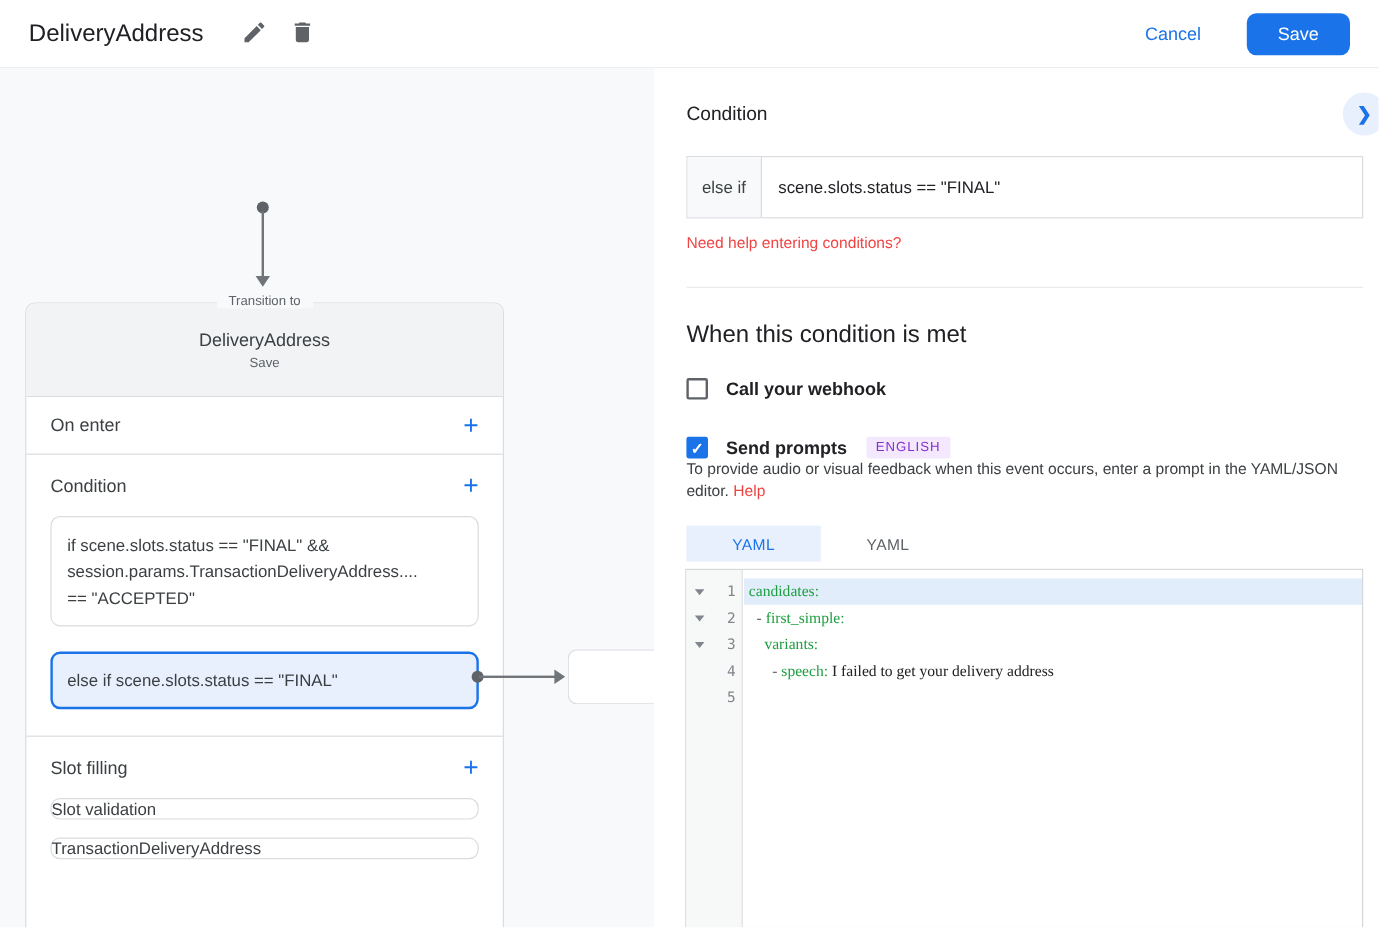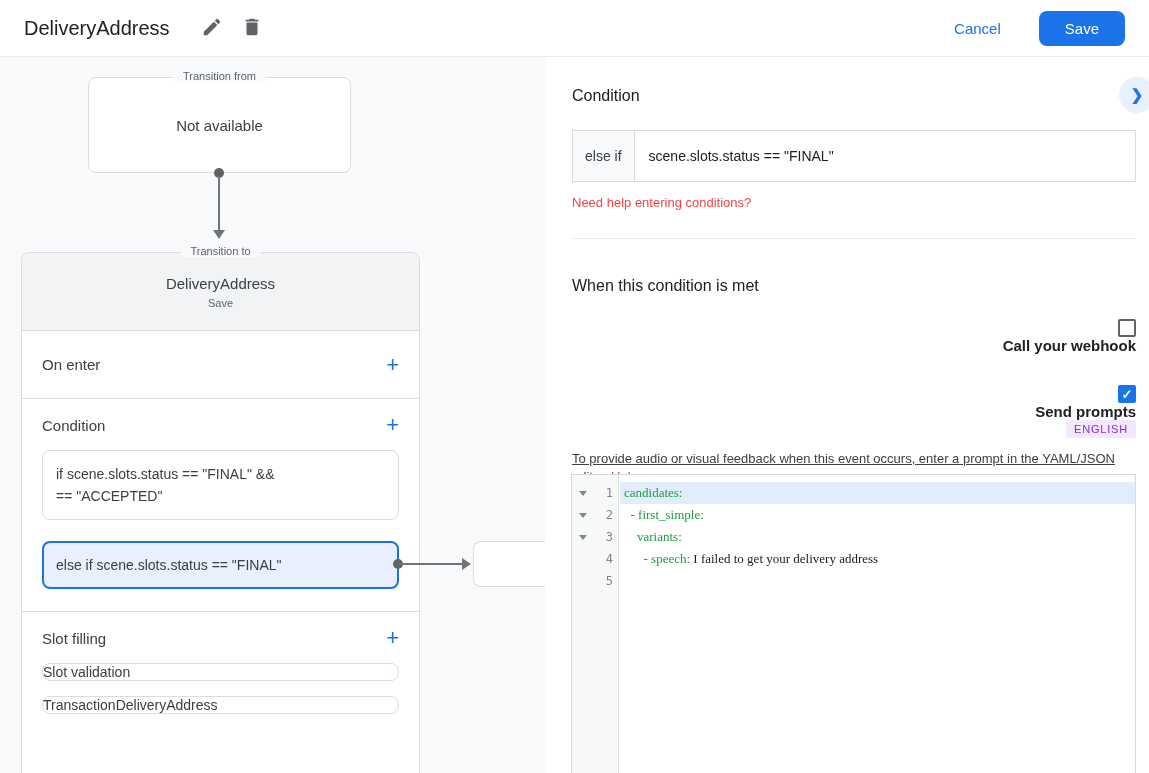--- a/index.html
+++ b/index.html
@@ -28,21 +28,21 @@
 
   .v-dot { position:absolute; left:214px; top:111px; width:10px; height:10px; border-radius:50%; background:#5f6368; }
   .v-line { position:absolute; left:218px; top:119px; width:2px; height:55px; background:#70757a; }
   .v-arrow { position:absolute; left:213px; top:173px; width:0; height:0; border-left:6px solid transparent; border-right:6px solid transparent; border-top:9px solid #70757a; }
 
   .scene-card { position:absolute; left:21px; top:195px; width:399px; bottom:-10px; background:#fff; border:1px solid #dadce0; border-radius:8px 8px 0 0; }
   .scene-head { height:78px; background:#f1f3f4; border-bottom:1px solid #dadce0; border-radius:8px 8px 0 0; display:flex; flex-direction:column; align-items:center; justify-content:center; gap:5px; }
   .scene-head .name { font-size:15px; color:#3c4043; }
   .scene-head .sub { font-size:11px; color:#5f6368; }
 
-  .row-onenter { height:68px; display:flex; align-items:center; padding:12px 20px; border-bottom:1px solid #dadce0; }
+  .row-onenter { height:48px; display:flex; align-items:center; padding:12px 20px; border-bottom:1px solid #dadce0; }
   .sec-title { font-size:15px; color:#3c4043; }
   .plus { margin-left:auto; color:#1a73e8; font-size:22px; font-weight:400; line-height:20px; background:none; border:none; cursor:pointer; font-family:inherit; }
 
   .section { padding:16px 20px 22px; }
   .section.bordered { border-bottom:1px solid #dadce0; }
   .sec-head { display:flex; align-items:center; }
   .cond-box { margin-top:15px; border:1px solid #dadce0; border-radius:8px; background:#fff; padding:12px 13px; font-size:14px; color:#3c4043; line-height:22px; }
   .cond-box.selected { margin-top:21px; border:2px solid #1a73e8; background:#e8f0fe; padding:11px 12px; position:relative; }
   .slot-box { margin-top:15px; border:1px solid #dadce0; border-radius:8px; background:#fff; font-size:14px; color:#3c4043; }
 
@@ -56,33 +56,33 @@
   .rp-title { margin-top:30px; font-size:16px; font-weight:400; color:#202124; }
   .collapse-btn { position:absolute; right:-6px; top:20px; width:36px; height:36px; border-radius:50%; background:#e8f0fe; border:none; color:#1a73e8; font-size:15px; font-weight:700; cursor:pointer; display:flex; align-items:center; justify-content:center; }
 
   .cond-row { margin-top:25px; display:flex; border:1px solid #dadce0; height:52px; background:#fff; }
   .cond-prefix { flex:none; display:flex; align-items:center; padding:0 12px; background:#f8f9fa; border-right:1px solid #dadce0; font-size:14px; color:#3c4043; }
   .cond-value { flex:1; display:flex; align-items:center; padding:0 14px; font-size:14px; color:#202124; }
   .link { color:#ef4444; font-size:13px; text-decoration:none; }
   .help-link { display:inline-block; margin-top:13px; }
   .divider { margin-top:27px; border-top:1px solid #e8eaed; }
 
-  .rp-subtitle { margin-top:38px; font-size:16px; font-weight:400; color:#202124; }
-  .chk-row { display:flex; align-items:flex-end; margin-top:24px;flex-direction:column; }
+  .rp-subtitle { margin-top:28px; font-size:20px; font-weight:400; color:#202124; }
+  .chk-row { display:flex; align-items:center; margin-top:24px; }
   .chk-row + .chk-row { margin-top:31px; }
   .chk { width:18px; height:18px; flex:none; border-radius:2px; cursor:pointer; }
   .chk.unchecked { border:2px solid #5f6368; background:#fff; }
   .chk.checked { border:2px solid #1a73e8; background:#1a73e8; color:#fff; font-size:13px; font-weight:700; display:flex; align-items:center; justify-content:center; line-height:1; }
   .chk-label { margin-left:15px; font-size:15px; font-weight:700; color:#202124; }
   .lang-badge { margin-left:16px; background:#f3e8fd; color:#8430ce; font-size:11px; font-weight:400; letter-spacing:.8px; padding:3px 8px; border-radius:2px; }
 
-  .desc { margin-top:12px; font-size:13px; color:#3c4043; line-height:17.5px; max-width:565px;text-decoration:underline; }
+  .desc { font-size:13px; color:#3c4043; line-height:17.5px; max-width:565px; }
 
   .tabs { margin-top:21px; display:flex; }
-  .tab { width:112px; height:18px; display:flex; align-items:center; justify-content:center; font-size:13px; font-weight:500; letter-spacing:.3px; cursor:pointer; color:#5f6368; background:transparent; border:none; font-family:inherit; }
+  .tab { width:112px; height:30px; display:flex; align-items:center; justify-content:center; font-size:13px; font-weight:500; letter-spacing:.3px; cursor:pointer; color:#5f6368; background:transparent; border:none; font-family:inherit; }
   .tab.active { background:#e8f0fe; color:#1a73e8; }
 
   .editor { position:absolute; left:26px; right:13px; top:417px; bottom:-1px; border:1px solid #d5d8dc; background:#fff; }
   .gutter-col { position:absolute; left:0; top:0; bottom:0; width:47px; background:#f7f8f8; border-right:1px solid #e0e0e0; }
   .ed-rows { position:relative; padding-top:7px; }
   .ed-row { display:flex; height:22px; font-family:"DejaVu Sans Mono","Liberation Mono",monospace; font-size:13px; line-height:22px; }
   .ed-row .g { flex:none; width:48px; display:flex; align-items:center; color:#80868b; }
   .tri { width:14px; margin-left:4px; display:flex; align-items:center; justify-content:center; cursor:pointer; }
   .tri::before { content:""; width:0; height:0; border-left:4px solid transparent; border-right:4px solid transparent; border-top:5px solid #80868b; }
   .ed-row.no-tri .tri::before { display:none; }
@@ -111,24 +111,20 @@
     </button>
     <div class="spacer"></div>
     <button class="btn-text">Cancel</button>
     <button class="btn-primary">Save</button>
   </div>
 
   <div class="main">
 
     <div class="left-panel">
 
-      <div class="tfrom-box">
-        <span class="node-label">Transition from</span>
-        <span class="val">Not available</span>
-      </div>
 
       <div class="v-dot"></div>
       <div class="v-line"></div>
       <div class="v-arrow"></div>
 
       <div class="scene-card">
         <span class="node-label">Transition to</span>
         <div class="scene-head">
           <div class="name">DeliveryAddress</div>
           <div class="sub">Save</div>
@@ -139,20 +135,21 @@
           <button class="plus">+</button>
         </div>
 
         <div class="section bordered">
           <div class="sec-head">
             <span class="sec-title">Condition</span>
             <button class="plus">+</button>
           </div>
           <div class="cond-box">
             <div>if scene.slots.status == "FINAL" &amp;&amp;</div>
+            <div>session.params.TransactionDeliveryAddress....</div>
             <div>== "ACCEPTED"</div>
           </div>
           <div class="cond-box selected">
             <div>else if scene.slots.status == "FINAL"</div>
           </div>
         </div>
 
         <div class="section">
           <div class="sec-head">
             <span class="sec-title">Slot filling</span>

